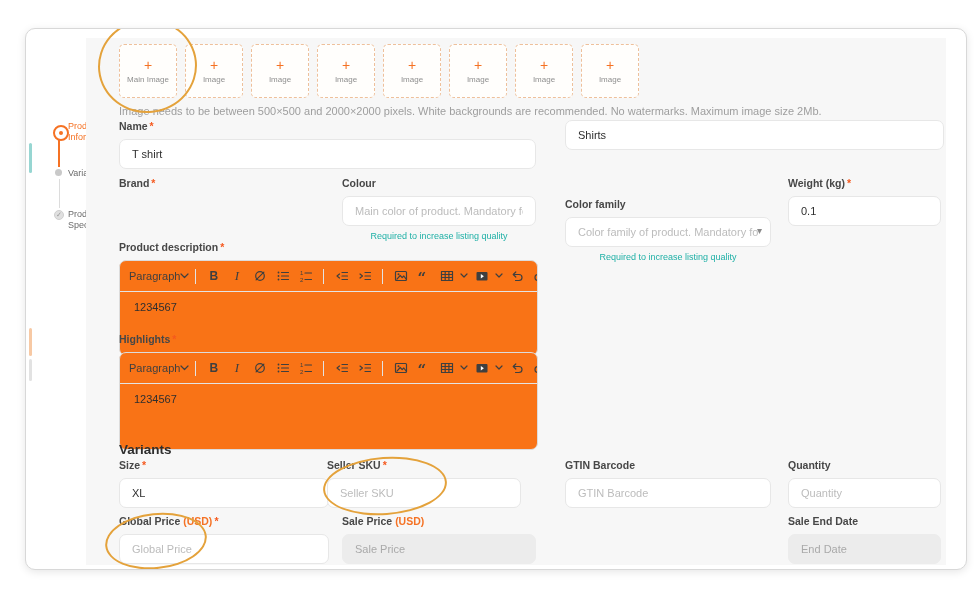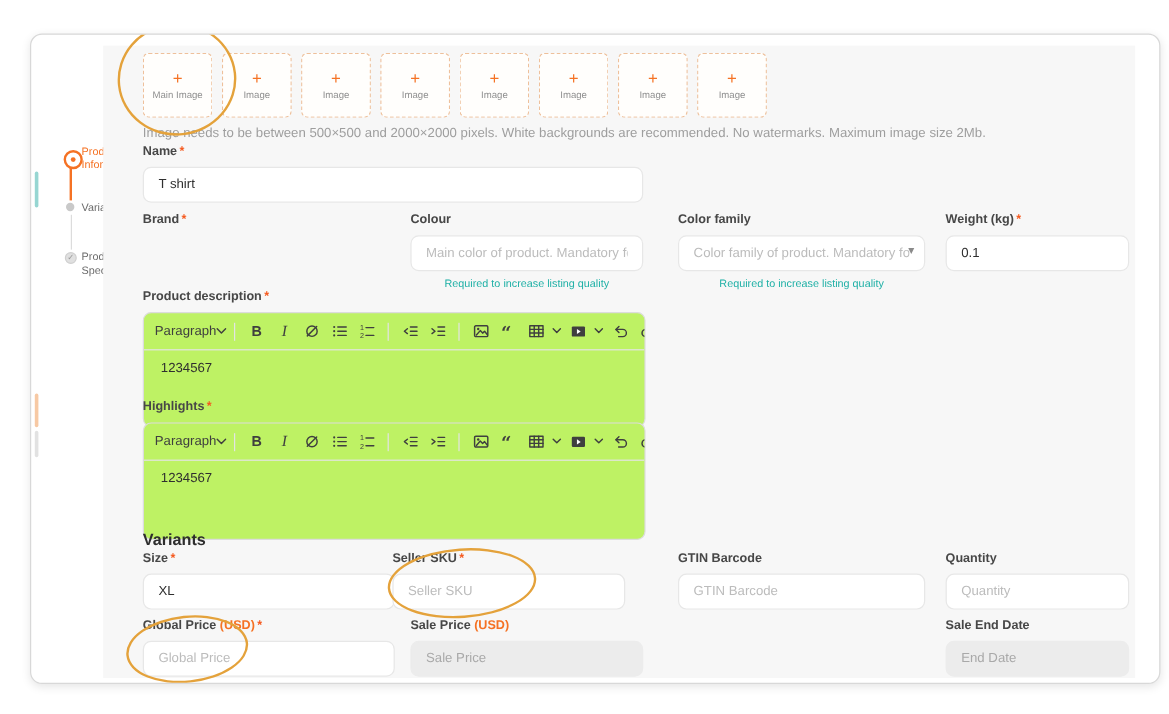--- a/index.html
+++ b/index.html
@@ -37,26 +37,26 @@
   
   .field{position:absolute;}
   .lbl{font-size:10.5px;font-weight:bold;color:#474747;height:13px;margin-bottom:6px;white-space:nowrap;}
   .req{color:#f5591e;margin-left:2px;}
   .cur{color:#f57224;margin-top:12px;}
   .inp{display:block;width:100%;height:30px;box-sizing:border-box;border:1px solid #e7e7e7;border-radius:7px;background:#fff;
     padding:0 12px;font-family:inherit;font-size:11px;color:#2f2f2f;outline:none;}
   .inp::placeholder{color:#bcbcbc;}
   .inp.dis{background:#ececec;border-color:#ececec;}
   .inp.dis::placeholder{color:#a9a9a9;}
-  .selwrap,.datewrap{position:relative;}
+  .selwrap,.datewrap{position:relative;margin-top:21px;}
   .caret{position:absolute;right:9px;top:9px;font-size:10px;color:#8a8a8a;pointer-events:none;line-height:1;}
   .helper{margin-top:5px;font-size:9px;color:#1fb0a6;text-align:center;}
 
   
-  .editor{position:absolute;width:419px;background:#bef264;border:1px solid #dcdcdc;border-radius:7px;box-sizing:border-box;overflow:hidden;}
+  .editor{position:absolute;width:419px;background:#f97316;border:1px solid #dcdcdc;border-radius:7px;box-sizing:border-box;overflow:hidden;}
   .toolbar{height:30px;display:flex;align-items:center;border-bottom:1px solid #e4e4e4;padding:0 9px;}
   .tb-select{width:88px;display:flex;align-items:center;justify-content:space-between;font-size:11px;color:#3f3f3f;cursor:pointer;}
   .tb-div{width:1px;height:15px;background:#e3e3e3;margin:0 6px;flex:none;}
   .tb-btn{width:23px;height:22px;display:flex;align-items:center;justify-content:center;flex:none;cursor:pointer;border-radius:3px;color:#3f3f3f;}
   .tb-btn svg{display:block;}
   .tb-b{font-weight:800;font-size:12px;}
   .tb-i{font-style:italic;font-family:"Liberation Serif","DejaVu Serif",serif;font-size:13px;}
   .tb-caret{width:12px;height:22px;display:flex;align-items:center;justify-content:center;flex:none;cursor:pointer;}
   .ed-content{padding:9px 14px;font-size:11px;color:#2f2f2f;}
 
@@ -126,20 +126,21 @@
         <span class="blbl">Image</span>
       </div>
     </div>
     <div class="hint">Image needs to be between 500×500 and 2000×2000 pixels. White backgrounds are recommended. No watermarks. Maximum image size 2Mb.</div>
 
     <div class="field" style="left:33px;top:82px;width:417px;">
       <div class="lbl"><span>Name</span><span class="req">*</span></div>
       <input class="inp" type="text" value="T shirt" style="">
     </div>
     <div class="field" style="left:479px;top:82px;width:379px;">
+      <input class="inp" type="text" value="Shirts" style="">
     </div>
 
     <div class="field" style="left:33px;top:139px;width:210px;">
       <div class="lbl"><span>Brand</span><span class="req">*</span></div>
     </div>
     <div class="field" style="left:256px;top:139px;width:194px;">
       <div class="lbl"><span>Colour</span></div>
       <input class="inp" type="text" placeholder="Main color of product. Mandatory for a good cont" style="">
       <div class="helper">Required to increase listing quality</div>
     </div>

